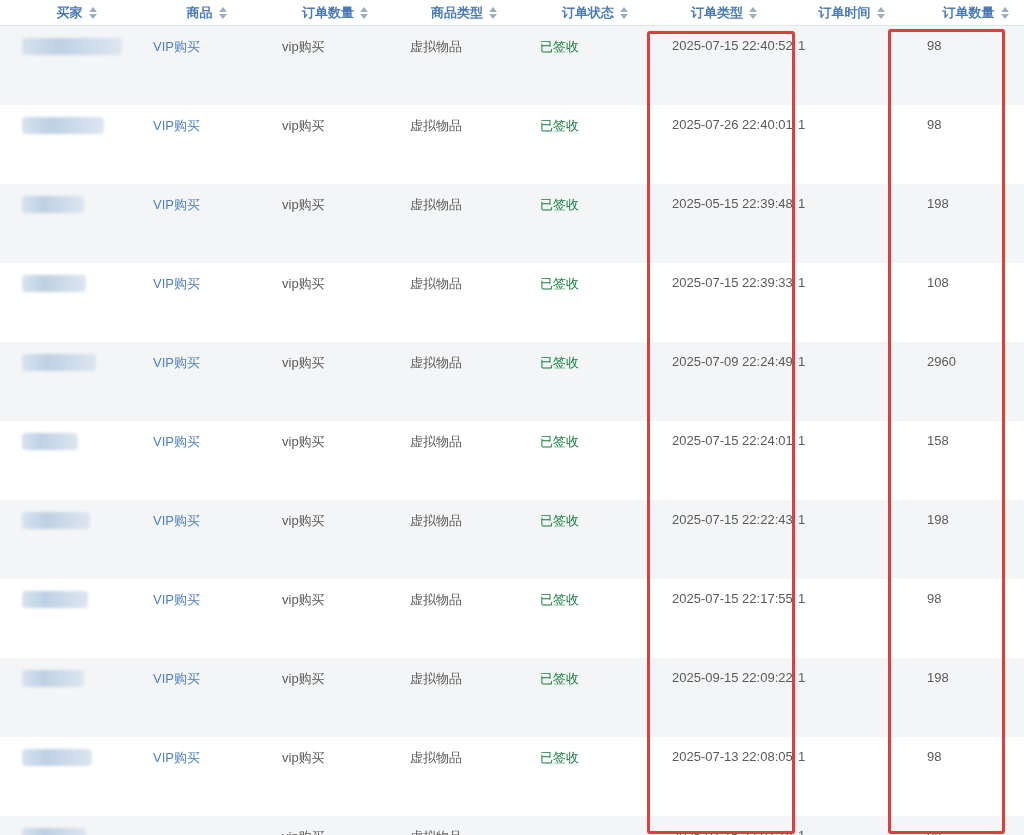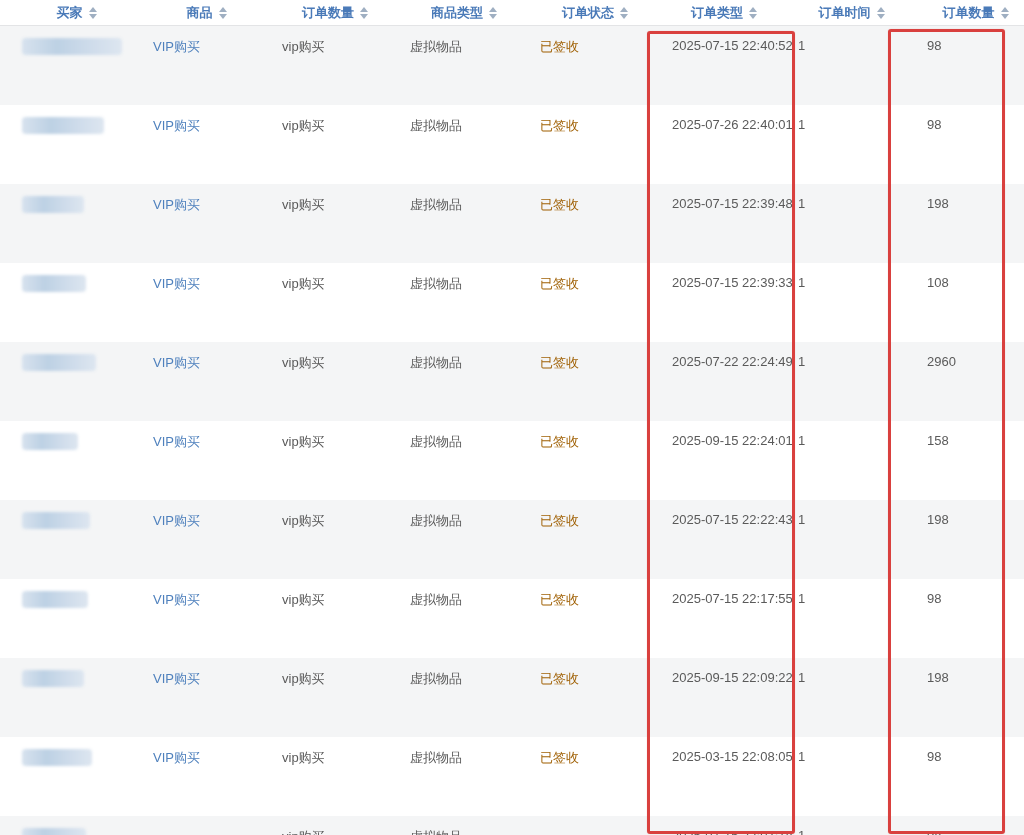--- a/index.html
+++ b/index.html
@@ -7,21 +7,21 @@
        font-family:"Liberation Sans","DejaVu Sans",sans-serif;}
   table{border-collapse:collapse;table-layout:fixed;width:1024px;}
   thead th{height:25px;background:#ffffff;border-bottom:1px solid #e3e4e6;
     color:#4a7ab8;font-size:13px;font-weight:bold;text-align:center;
     padding:0 0 0 22px;vertical-align:middle;white-space:nowrap;}
   tbody td{height:67px;vertical-align:top;padding:12px 0 0 22px;
     font-size:13px;color:#5a5a5a;white-space:nowrap;}
   tbody tr:nth-child(odd){background:#f4f5f6;}
   tbody tr:nth-child(even){background:#ffffff;}
   .link{color:#4f81bd;text-decoration:none;cursor:pointer;}
-  .status{color:#a16207;margin-top:27px;}
+  .status{color:#15803d;margin-top:27px;}
   .blur-chip{display:inline-block;height:17px;border-radius:4px;
     background:linear-gradient(90deg,#d7e2ee 0%,#bdd1e4 35%,#cfdceb 70%,#dde6f0 100%);
     filter:blur(1.6px);vertical-align:middle;}
   .sort{display:inline-flex;flex-direction:column;margin-left:6px;
     vertical-align:middle;row-gap:2px;cursor:pointer;}
   .sort i{display:block;width:0;height:0;border-left:4px solid transparent;
     border-right:4px solid transparent;}
   .sort .up{border-bottom:5px solid #9fafc2;}
   .sort .dn{border-top:5px solid #9fafc2;}
   .anno{position:absolute;border:3px solid #d9403e;border-radius:3px;
@@ -124,21 +124,21 @@
     <td>1</td>
     <td>98</td>
   </tr>
 
   <tr>
     <td><span class="blur-chip" style="width: 62px;"></span></td>
     <td><a class="link">VIP购买</a></td>
     <td>vip购买</td>
     <td>虚拟物品</td>
     <td><span class="status">已签收</span></td>
-    <td>2025-07-15 22:39:48</td>
+    <td>2025-05-15 22:39:48</td>
     <td>1</td>
     <td>198</td>
   </tr>
 
   <tr>
     <td><span class="blur-chip" style="width: 64px;"></span></td>
     <td><a class="link">VIP购买</a></td>
     <td>vip购买</td>
     <td>虚拟物品</td>
     <td><span class="status">已签收</span></td>
@@ -146,32 +146,32 @@
     <td>1</td>
     <td>108</td>
   </tr>
 
   <tr>
     <td><span class="blur-chip" style="width: 74px;"></span></td>
     <td><a class="link">VIP购买</a></td>
     <td>vip购买</td>
     <td>虚拟物品</td>
     <td><span class="status">已签收</span></td>
-    <td>2025-07-22 22:24:49</td>
+    <td>2025-07-09 22:24:49</td>
     <td>1</td>
     <td>2960</td>
   </tr>
 
   <tr>
     <td><span class="blur-chip" style="width: 56px;"></span></td>
     <td><a class="link">VIP购买</a></td>
     <td>vip购买</td>
     <td>虚拟物品</td>
     <td><span class="status">已签收</span></td>
-    <td>2025-09-15 22:24:01</td>
+    <td>2025-07-15 22:24:01</td>
     <td>1</td>
     <td>158</td>
   </tr>
 
   <tr>
     <td><span class="blur-chip" style="width: 68px;"></span></td>
     <td><a class="link">VIP购买</a></td>
     <td>vip购买</td>
     <td>虚拟物品</td>
     <td><span class="status">已签收</span></td>
@@ -201,21 +201,21 @@
     <td>1</td>
     <td>198</td>
   </tr>
 
   <tr>
     <td><span class="blur-chip" style="width: 70px;"></span></td>
     <td><a class="link">VIP购买</a></td>
     <td>vip购买</td>
     <td>虚拟物品</td>
     <td><span class="status">已签收</span></td>
-    <td>2025-03-15 22:08:05</td>
+    <td>2025-07-13 22:08:05</td>
     <td>1</td>
     <td>98</td>
   </tr>
 
   <tr>
     <td><span class="blur-chip" style="width: 64px;"></span></td>
     <td></td>
     <td>vip购买</td>
     <td>虚拟物品</td>
     <td></td>

